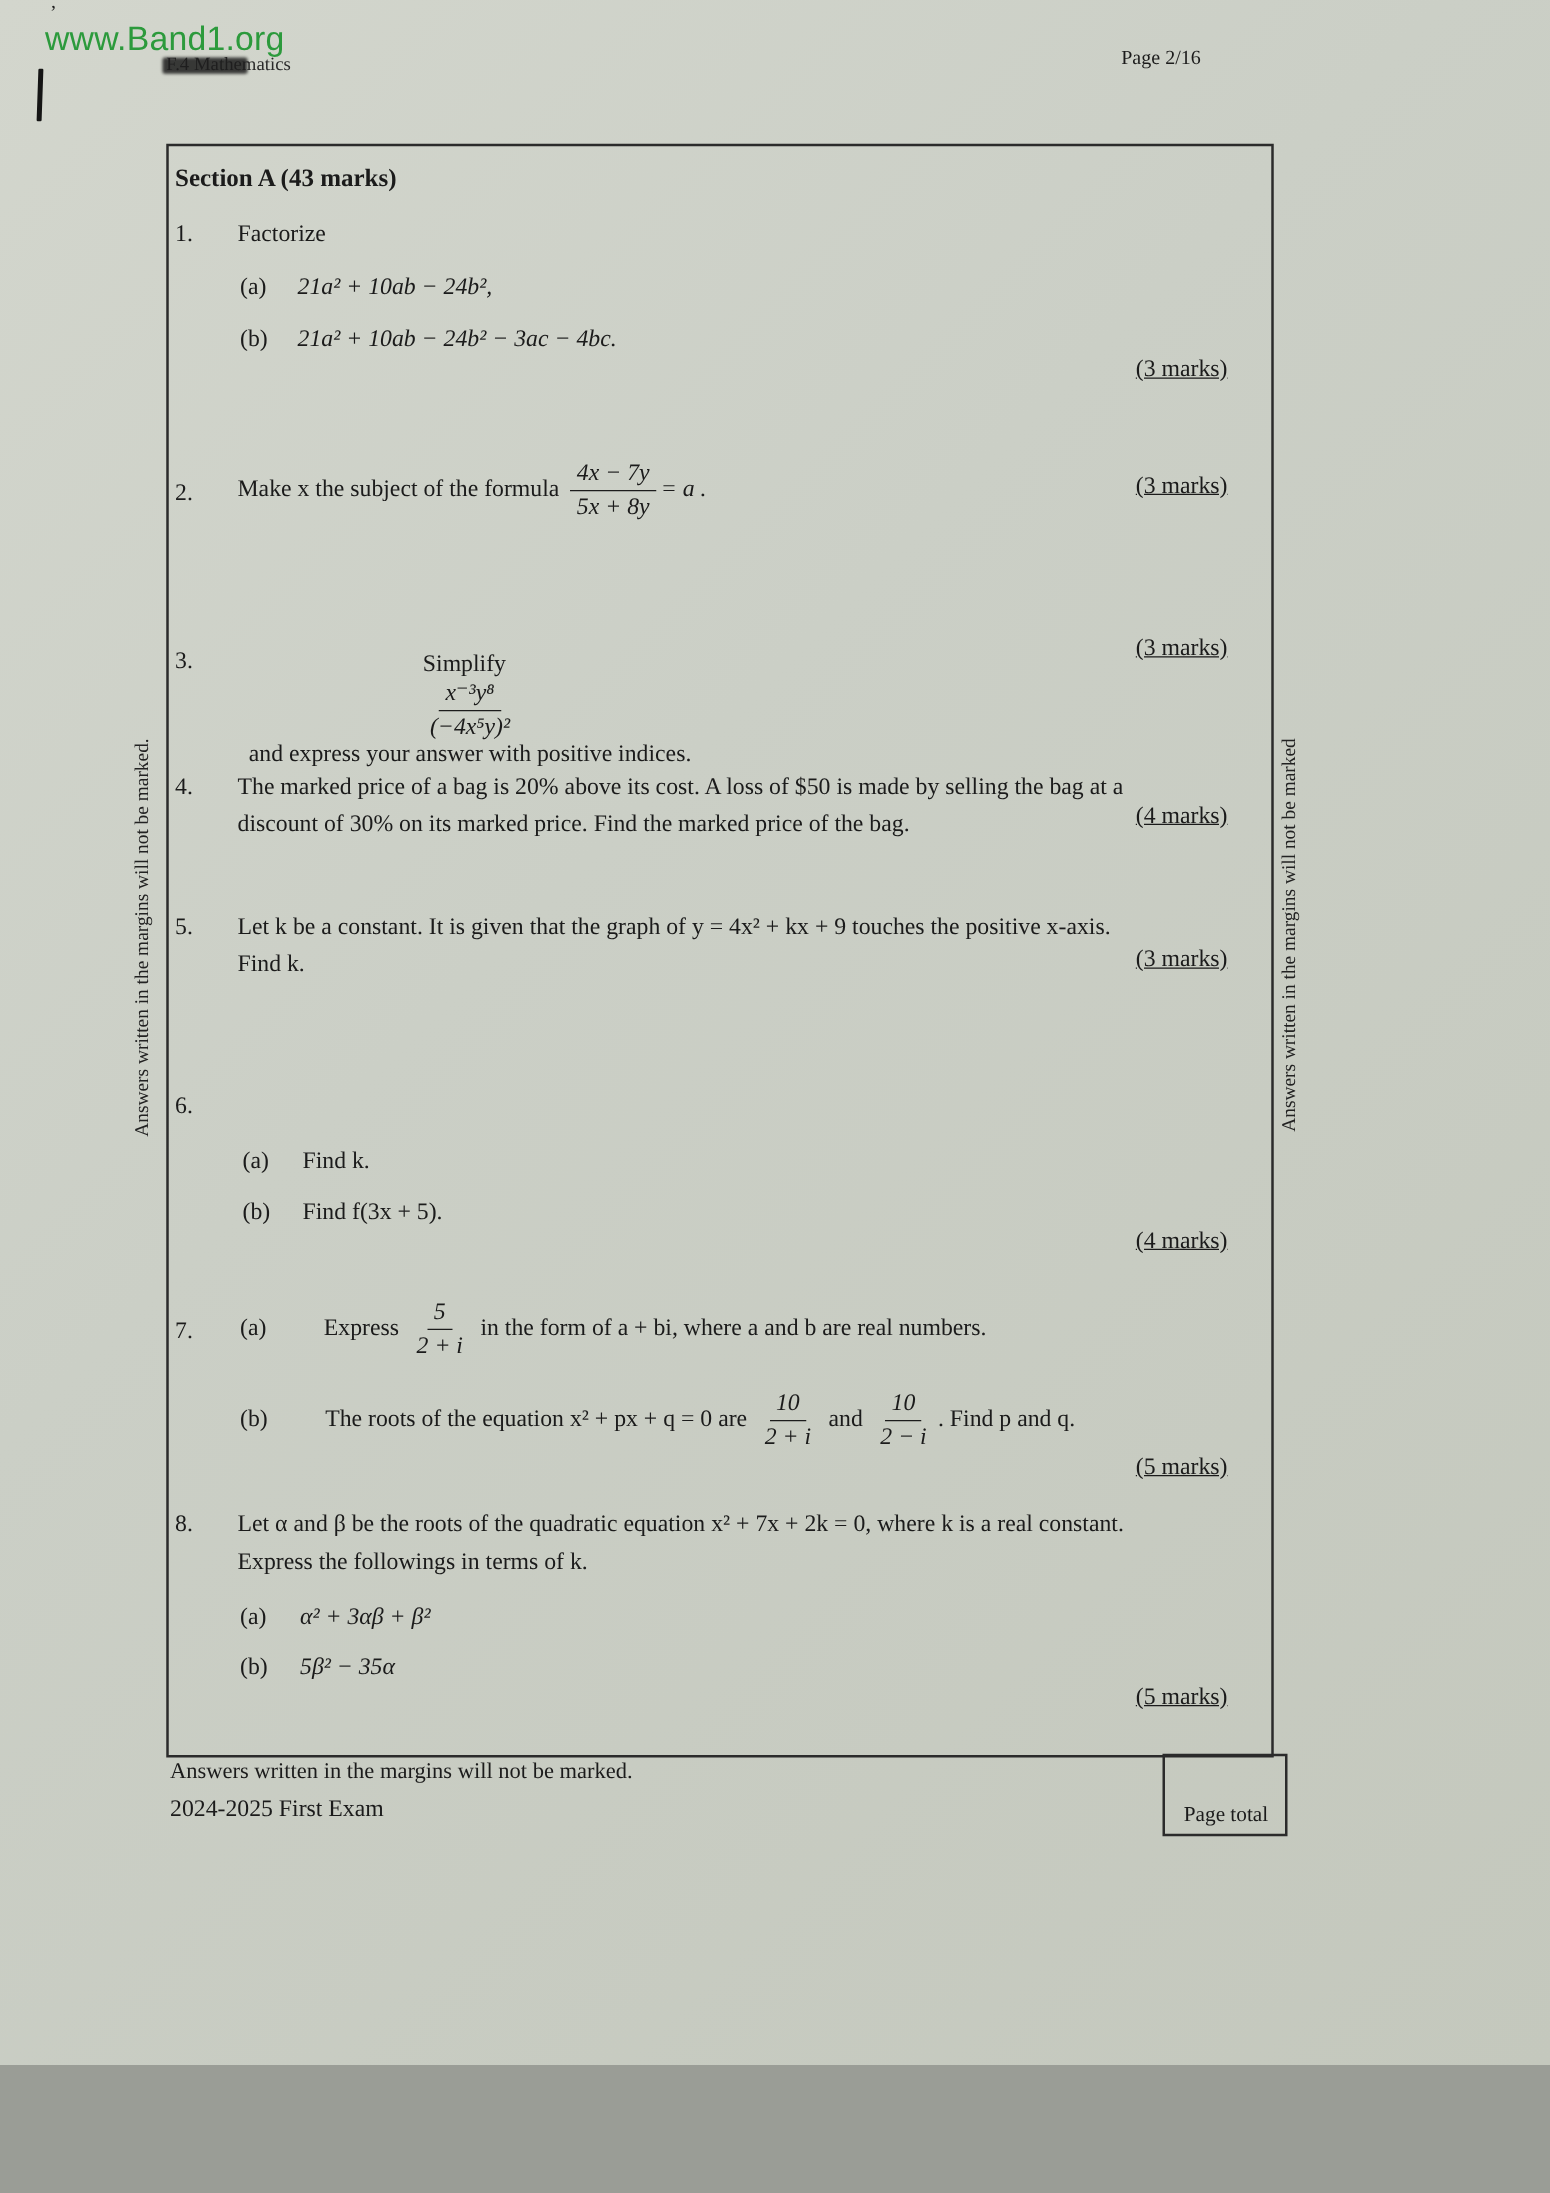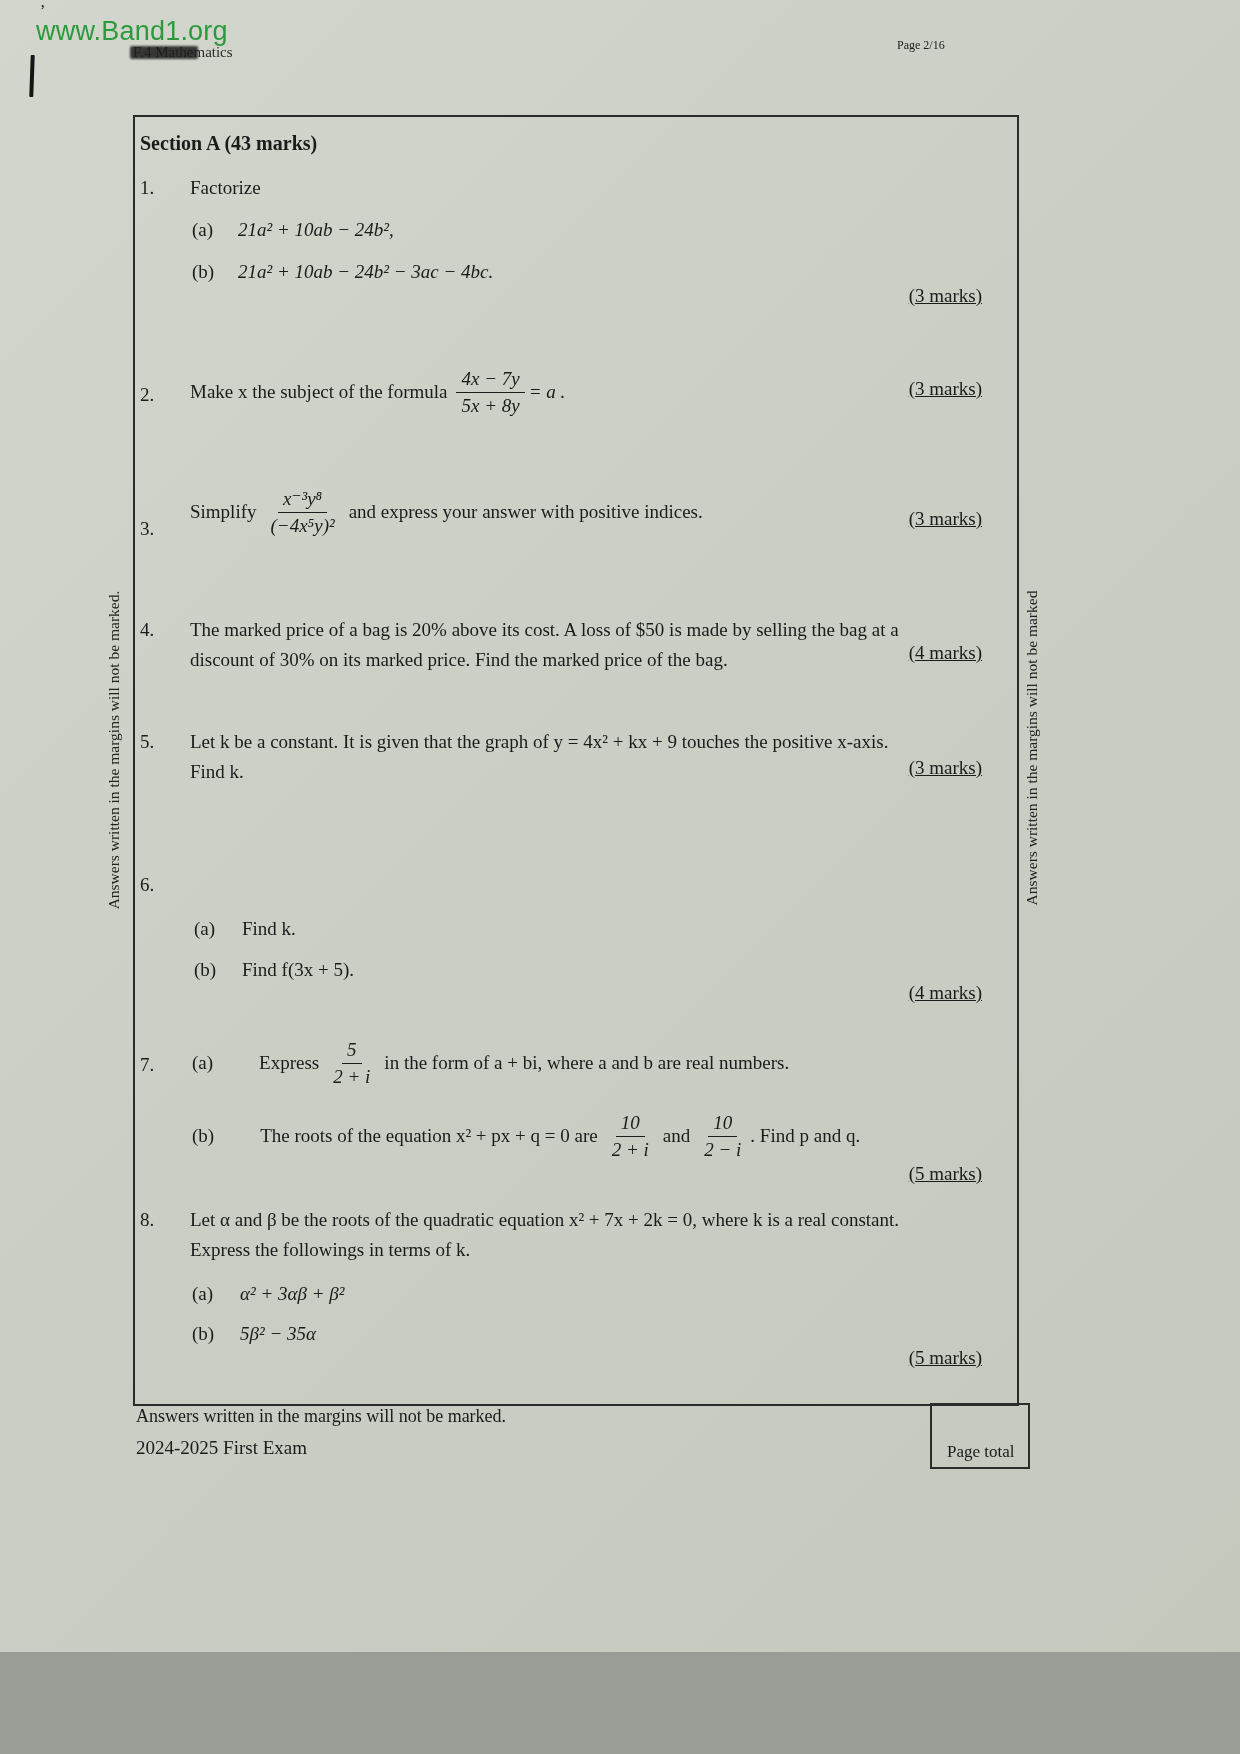--- a/index.html
+++ b/index.html
@@ -15,21 +15,21 @@
     color:#1b1b1b;
     overflow:hidden;
   }
   .abs{position:absolute;}
   .txt{font-size:19px;line-height:1.25;white-space:nowrap;}
   .wrapline{white-space:nowrap;}
   .watermark{
     font-family:"Liberation Sans","DejaVu Sans",sans-serif;
     font-size:27px;color:#2c9a3c;font-weight:400;letter-spacing:.2px;
   }
-  .pageno{font-size:12px;}
+  .pageno{font-size:16px;}
   .smudge-text{font-size:15px;color:#2a2a2a;}
   .smudge{
     background:#1d1d1d;filter:blur(1.2px);opacity:.85;border-radius:2px;
   }
   .penmark{background:#151515;border-radius:1px;}
   .tickmark{font-size:16px;color:#222;}
   .exam-box{
     border:2.5px solid #2b2b2b;
     background:transparent;
   }
@@ -90,21 +90,21 @@
     <span class="txt">Make x the subject of the formula</span>
     <span class="frac gapl">
       <span class="num">4x − 7y</span>
       <span class="den">5x + 8y</span>
     </span>
     <span class="txt math gaps">= a .</span>
   </div>
   <div class="abs marks" style="right:258px;top:378px;">(3 marks)</div>
 
   <div class="abs txt qnum" style="left:140px;top:517px;">3.</div>
-  <div class="abs fracrow" style="left:190px;top:480px;height:64px;">
+  <div class="abs fracrow" style="left:190px;top:520px;height:64px;flex-direction:column;">
     <span class="txt">Simplify</span>
     <span class="frac gapl">
       <span class="num">x⁻³y⁸</span>
       <span class="den">(−4x⁵y)²</span>
     </span>
     <span class="txt gapl">and express your answer with positive indices.</span>
   </div>
   <div class="abs marks" style="right:258px;top:508px;">(3 marks)</div>
 
   <div class="abs txt qnum" style="left:140px;top:618px;">4.</div>

